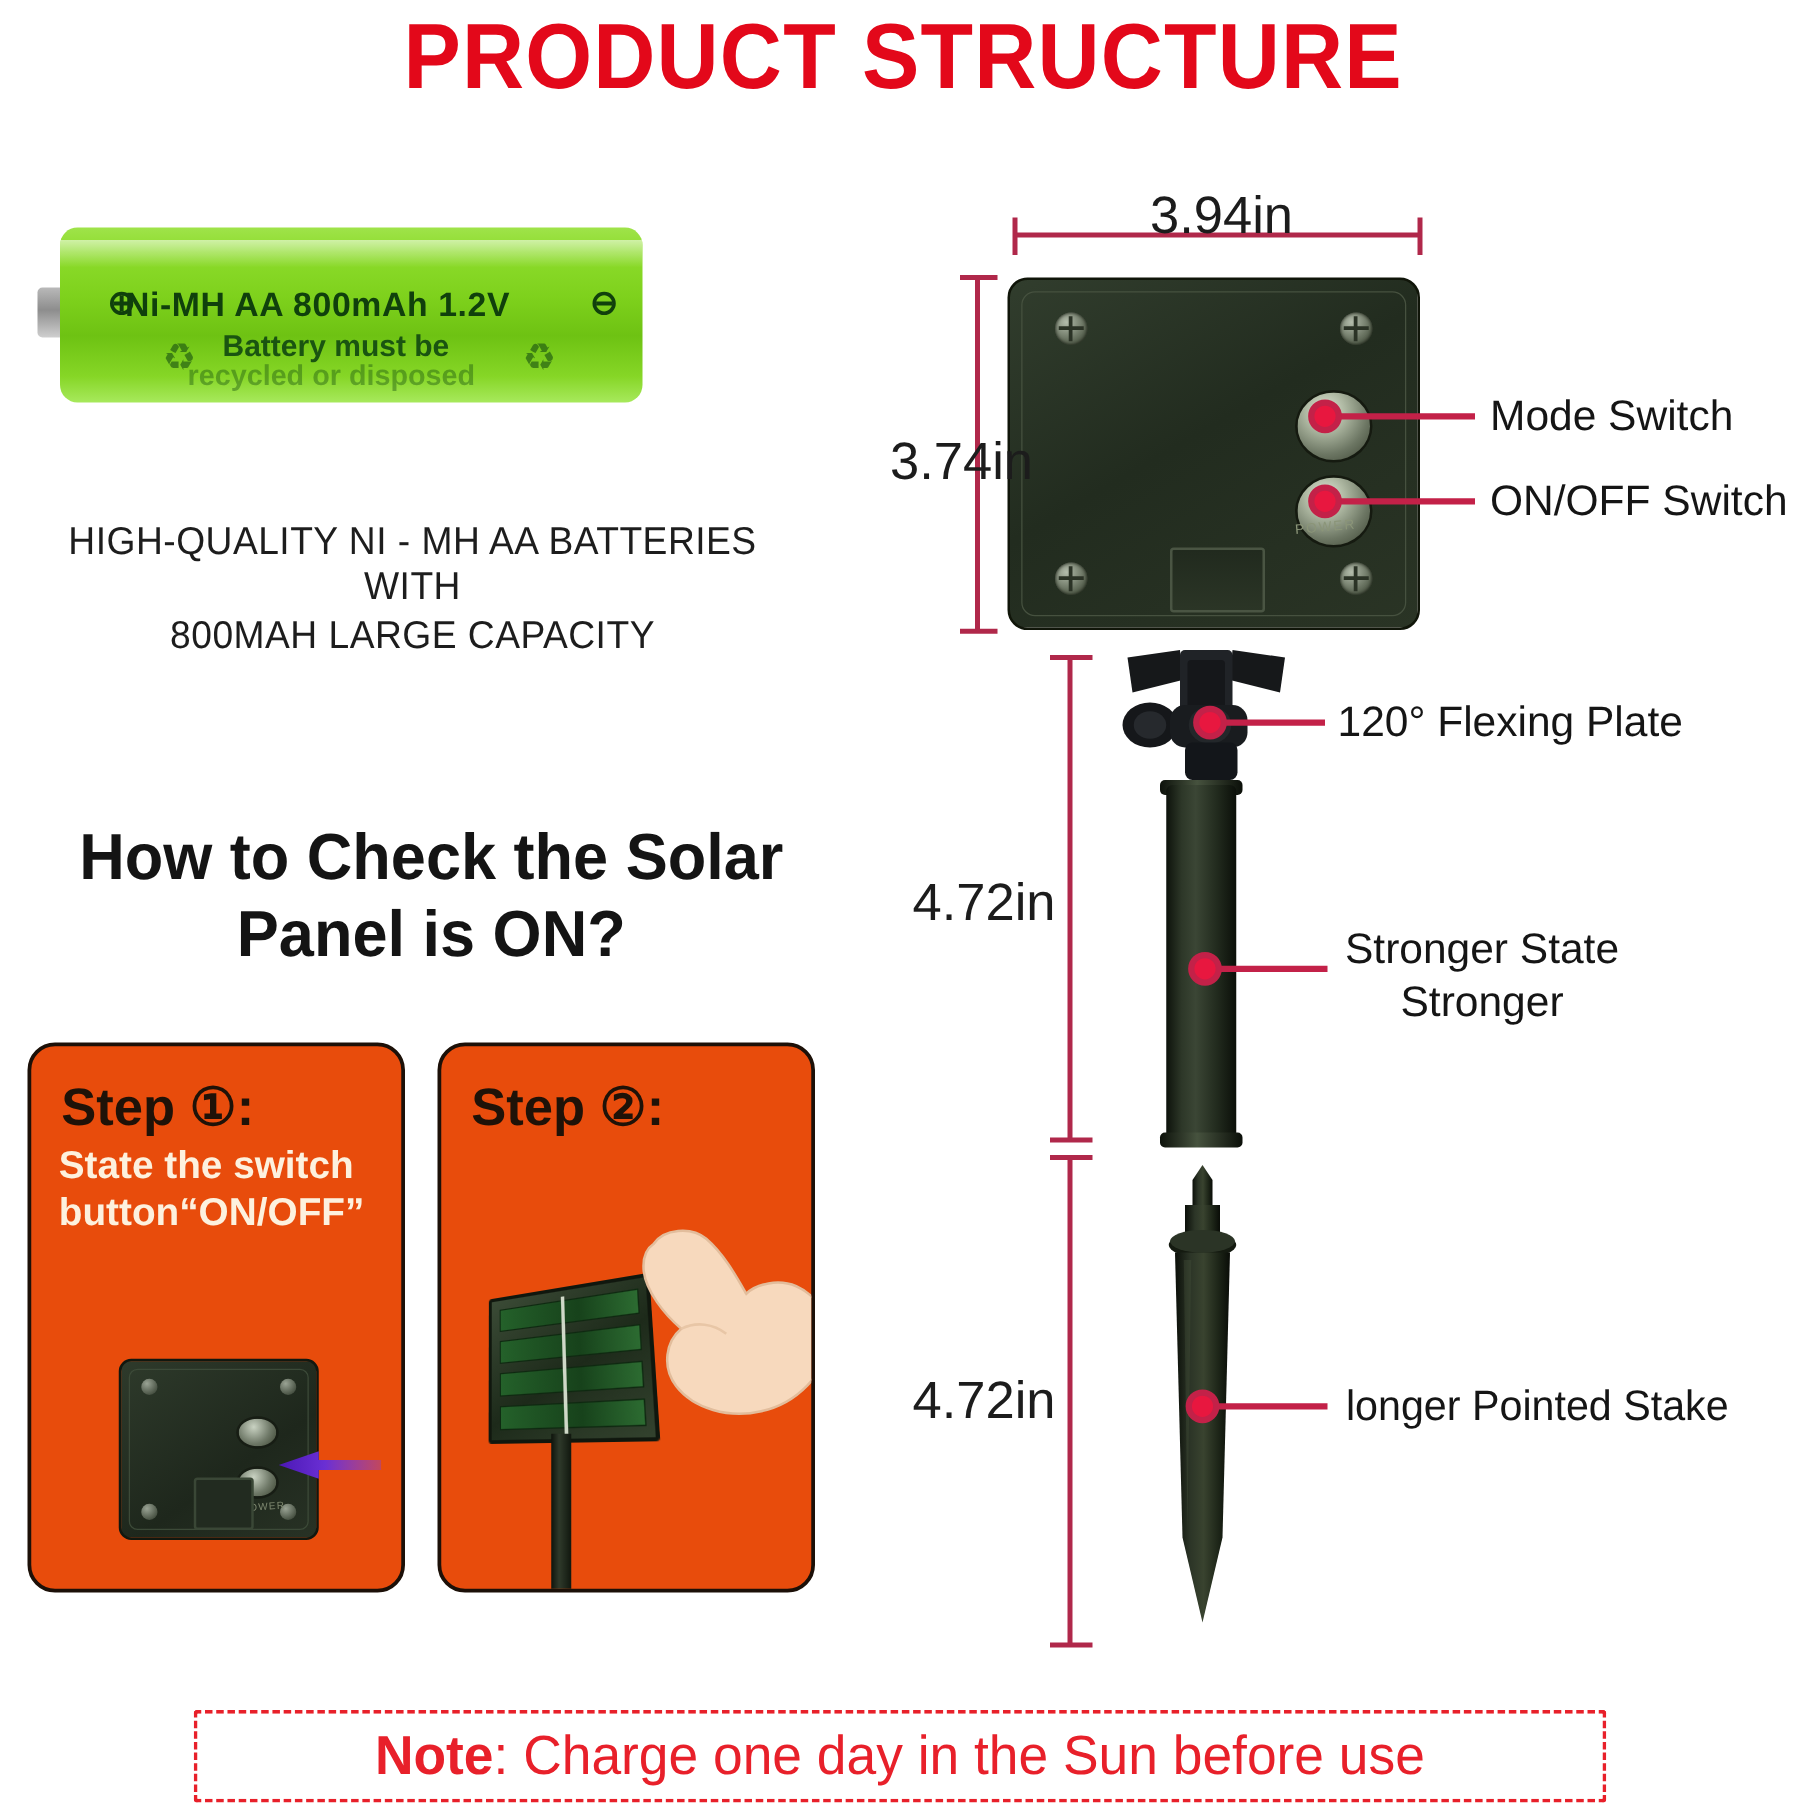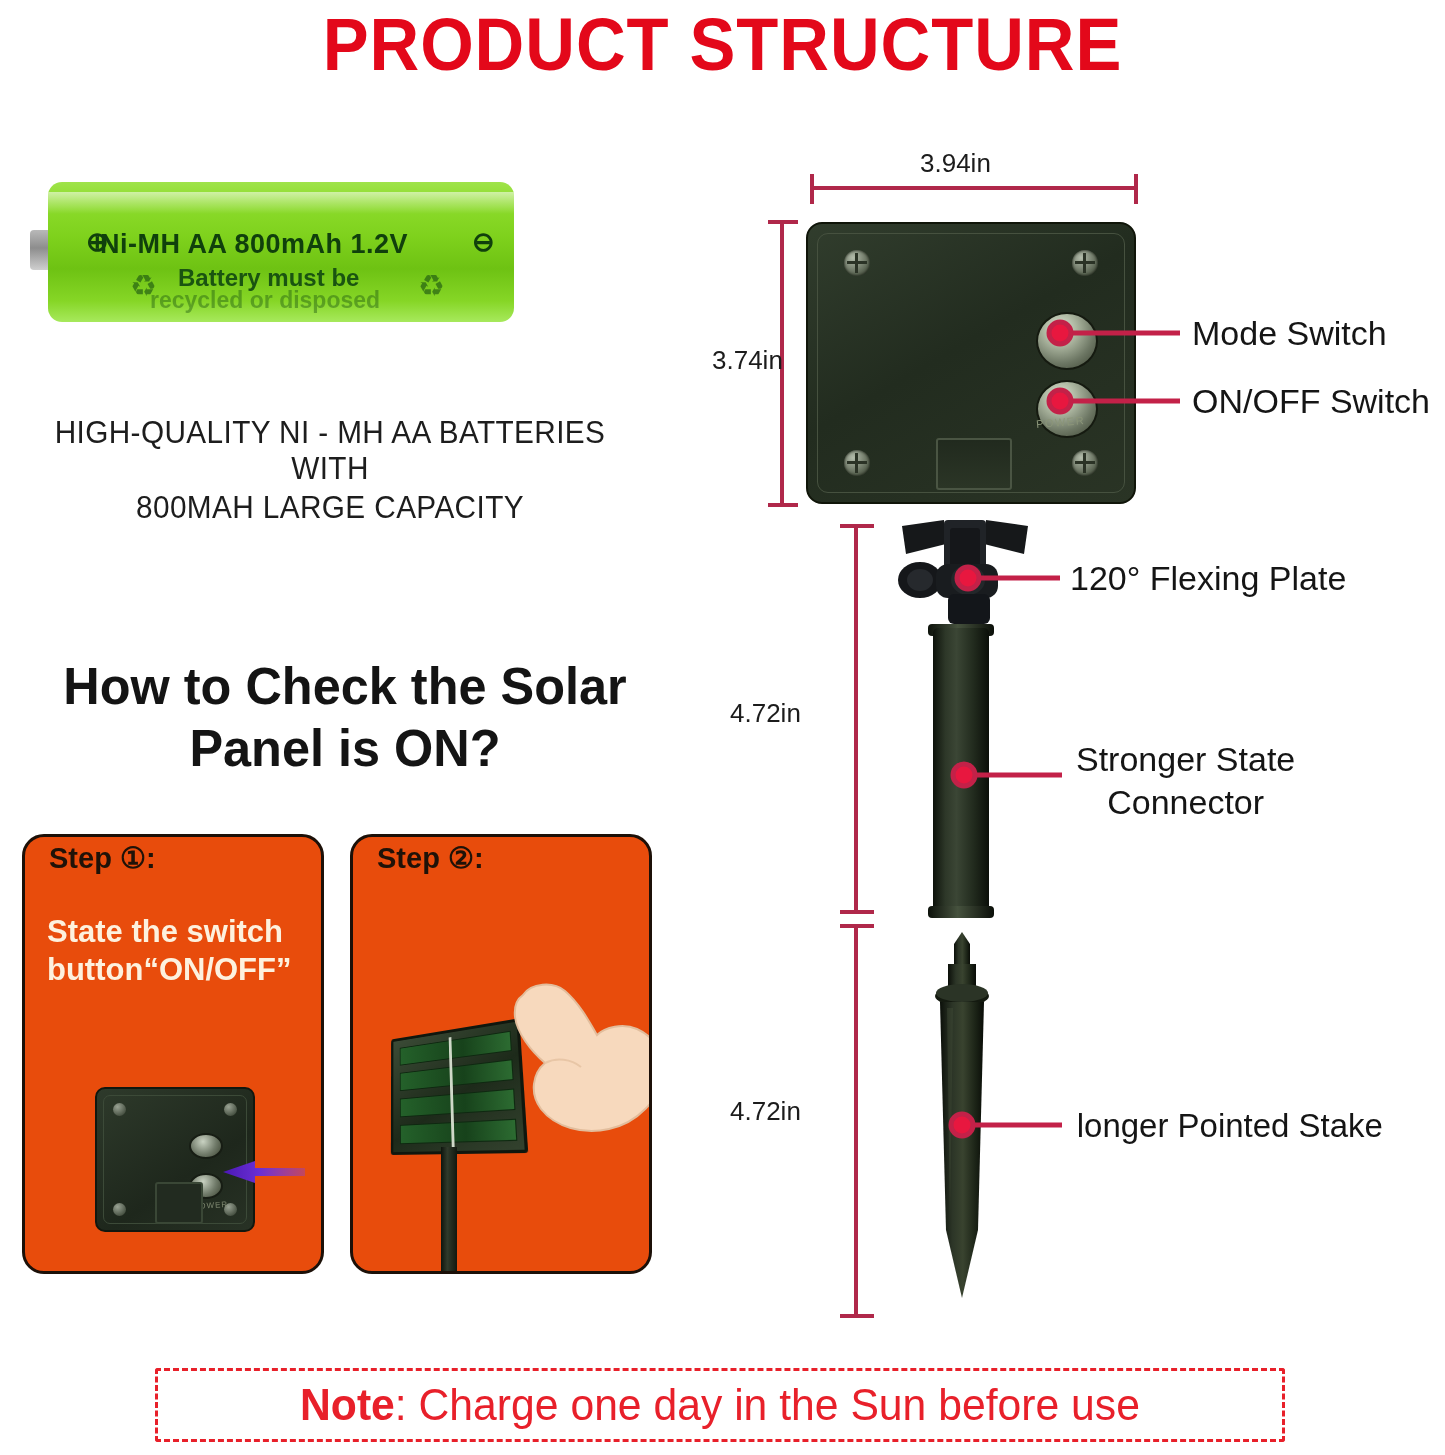--- a/index.html
+++ b/index.html
@@ -83,23 +83,23 @@
   .step-card {
     position: absolute; top: 834px; width: 302px; height: 440px;
     background: #e84c0c;
     border: 3px solid #1c1008;
     border-radius: 22px;
     overflow: hidden;
   }
   #step-card-1 { left: 22px; }
   #step-card-2 { left: 350px; }
   .step-head {
-    position: absolute; left: 24px; top: 4px;
+    position: absolute; left: 24px; top: 24px;
     font-family: "Liberation Sans", sans-serif; font-weight: bold;
-    font-size: 29px; color: #1f1208; white-space: nowrap;
+    font-size: 42px; color: #1f1208; white-space: nowrap;
   }
   .step-body {
     position: absolute; left: 22px; top: 76px; width: 268px;
     font-family: "Liberation Sans", sans-serif; font-weight: bold;
     font-size: 31px; line-height: 1.22; color: #fdf1de;
   }
 
   
   .mini-panel {
     position: absolute; left: 70px; top: 250px; width: 160px; height: 145px;
@@ -214,21 +214,21 @@
   }
   .stake {
     position: absolute; left: 934px; top: 930px; width: 56px; height: 370px;
   }
 
   
   .dims { position: absolute; left: 0; top: 0; width: 1445px; height: 1455px; pointer-events: none; }
   .dim-text {
     position: absolute;
     font-family: "Liberation Sans", sans-serif;
-    font-size: 26px; color: #1c1c1c; white-space: nowrap;
+    font-size: 42px; color: #1c1c1c; white-space: nowrap;
   }
   .callout-text {
     position: absolute;
     font-family: "Liberation Sans", sans-serif;
     font-size: 34px; color: #151515; white-space: nowrap; line-height: 1.25;
   }
   .callout-narrow {
     font-family: "Liberation Sans Narrow", "Liberation Sans", sans-serif;
     transform: scaleX(0.97);
   }
@@ -396,15 +396,15 @@
 <div class="dim-text" style="left:920px; top:148px;">3.94in</div>
 <div class="dim-text" style="left:672px; top:345px;margin-left:40px;">3.74in</div>
 <div class="dim-text" style="left:730px; top:698px;">4.72in</div>
 <div class="dim-text" style="left:730px; top:1096px;">4.72in</div>
 
 <div class="callout-text" style="left:1192px; top:312px;">Mode Switch</div>
 <div class="callout-text" style="left:1192px; top:380px;">ON/OFF Switch</div>
 <div class="callout-text" style="left:1070px; top:557px;">120°  Flexing Plate</div>
 <div class="callout-text" style="left:1076px; top:738px;">
   <div>Stronger State</div>
-  <div style="text-align:center;">Connector</div>
+  <div style="text-align:center;">Stronger</div>
 </div>
 <div class="callout-text callout-narrow" style="left:1072px; top:1104px;">longer Pointed Stake</div>
 
 </body></html>

